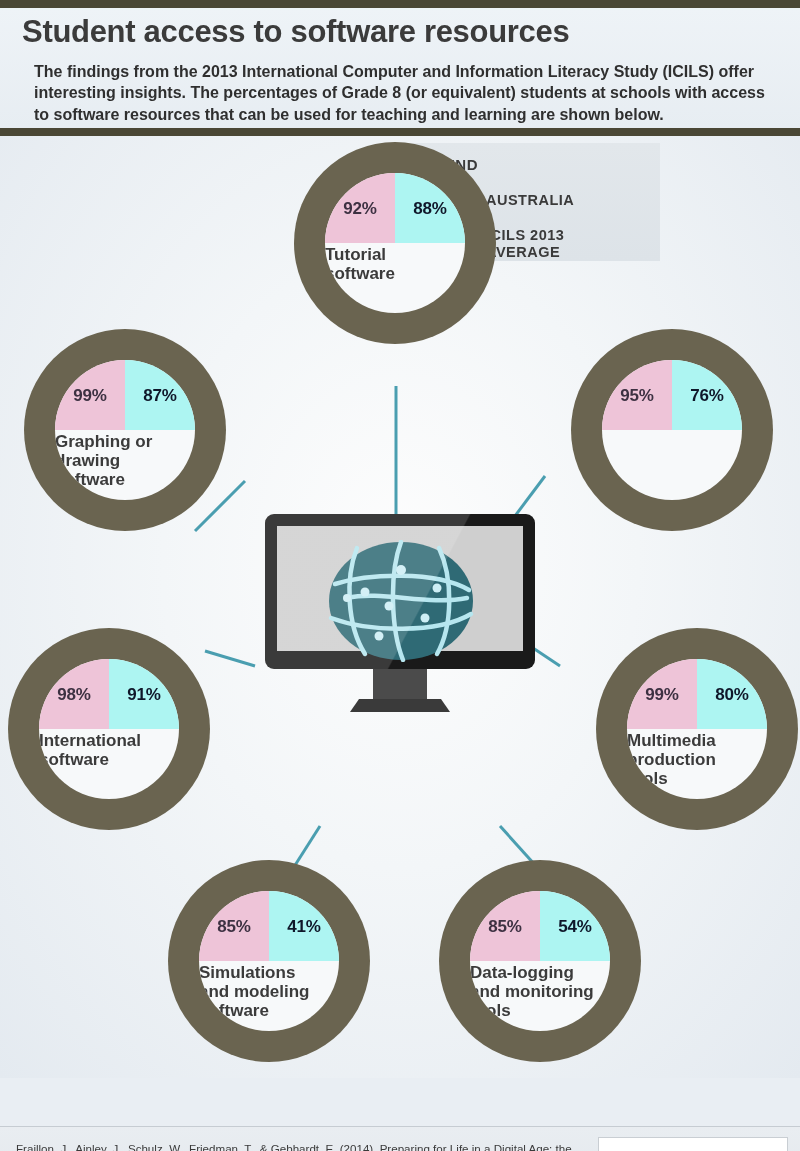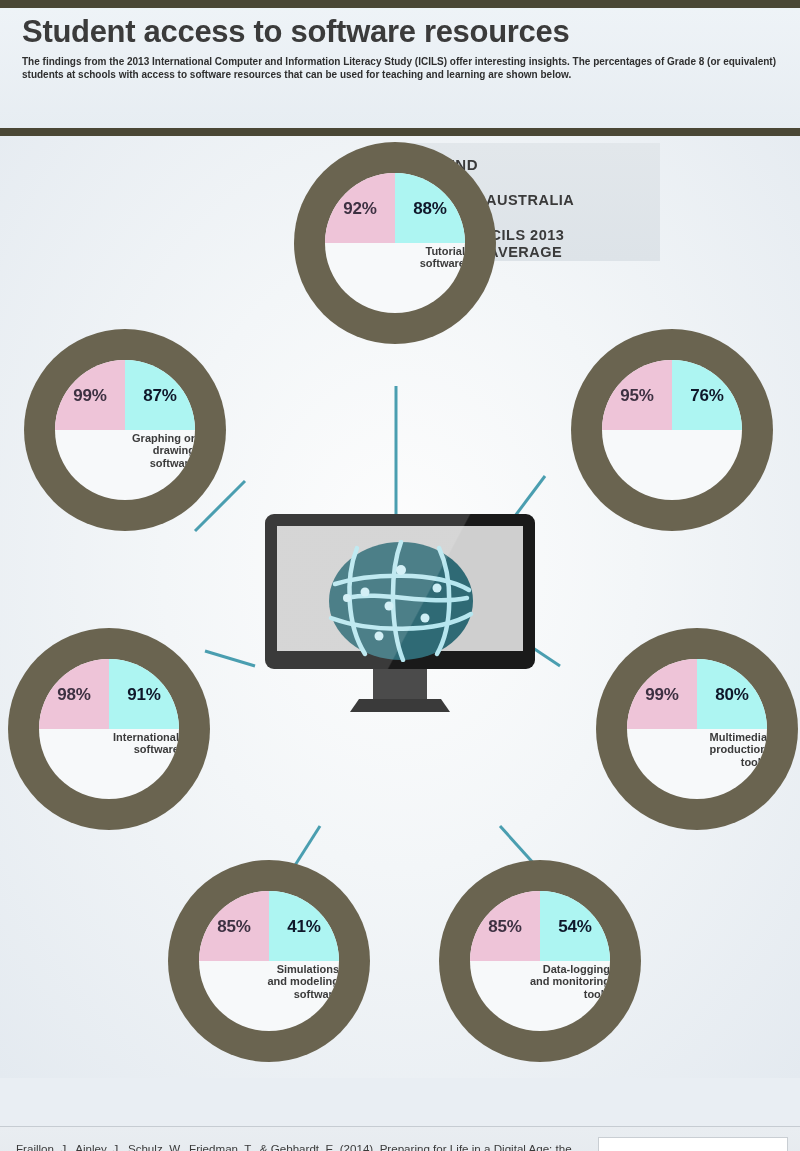--- a/index.html
+++ b/index.html
@@ -19,40 +19,40 @@
   .header{
     position:absolute;left:0;top:8px;width:800px;height:120px;
     background:linear-gradient(180deg,#eef3f7 0%,#e7edf2 100%);
     box-sizing:border-box;padding:8px 22px 0 22px;
   }
   .title{
     font-size:31px;font-weight:bold;color:#3b3b3b;letter-spacing:-.3px;
     margin:0 0 6px 0;line-height:1.05;
   }
   .subtitle{
-    font-size:10px;font-weight:bold;color:#2f2f2f;line-height:1.35;margin:0;
+    font-size:16px;font-weight:bold;color:#2f2f2f;line-height:1.35;margin:12px;
   }
 
   
   .canvas{
     position:absolute;left:0;top:136px;width:800px;height:942px;
     background:
       radial-gradient(ellipse at 50% 45%, #fdfdfd 0%, #f3f6f8 42%, #e4eaf0 100%);
     overflow:hidden;
   }
   .links{position:absolute;left:0;top:0;width:800px;height:942px;}
 
   
   .legend{
     position:absolute;left:394px;top:7px;width:266px;height:118px;
     background:linear-gradient(180deg,#e2e7eb 0%,#dde3e8 100%);
     box-sizing:border-box;padding:13px 0 0 18px;
   }
   .legend-title{font-size:15px;font-weight:bold;color:#3a3a3a;letter-spacing:.6px;margin-bottom:9px;}
-  .legend-row{display:flex;align-items:center;margin-bottom:8px;text-align:center;}
+  .legend-row{display:flex;align-items:center;margin-bottom:8px;}
   .swatch{width:48px;height:36px;flex:0 0 auto;}
   .sw-au{background:#eec4d8;}
   .sw-ic{background:#adf5f2;}
   .legend-label{
     font-size:14.5px;font-weight:bold;color:#3a3a3a;letter-spacing:.5px;
     margin-left:26px;line-height:1.15;white-space:pre-line;
   }
 
   
   .monitor{position:absolute;left:265px;top:378px;width:270px;height:200px;}
@@ -86,22 +86,22 @@
   .quad{position:absolute;width:70px;height:70px;top:0;}
   .q-left{left:0;background:#eec4d8;}
   .q-right{left:70px;background:#adf5f2;}
   .pct{
     position:absolute;top:26px;width:70px;text-align:center;
     font-size:17px;font-weight:bold;letter-spacing:-.2px;
   }
   .pct-left{left:0;color:#3d3142;}
   .pct-right{left:70px;color:#0f172a;}
   .node-label{
-    position:absolute;left:0;top:72px;width:140px;text-align:right;
-    font-size:11px;font-weight:bold;color:#3b3b3b;line-height:1.12;
+    position:absolute;left:0;top:72px;width:140px;text-align:left;
+    font-size:17px;font-weight:bold;color:#3b3b3b;line-height:1.12;
     white-space:pre-line;
   }
 
   
   .footer{
     position:absolute;left:0;top:1078px;width:800px;height:73px;
     background:linear-gradient(180deg,#e9edf1 0%,#e3e8ed 100%);
     border-top:1px solid #c6ccd2;box-sizing:border-box;margin-top:48px;
   }
   .citation{

